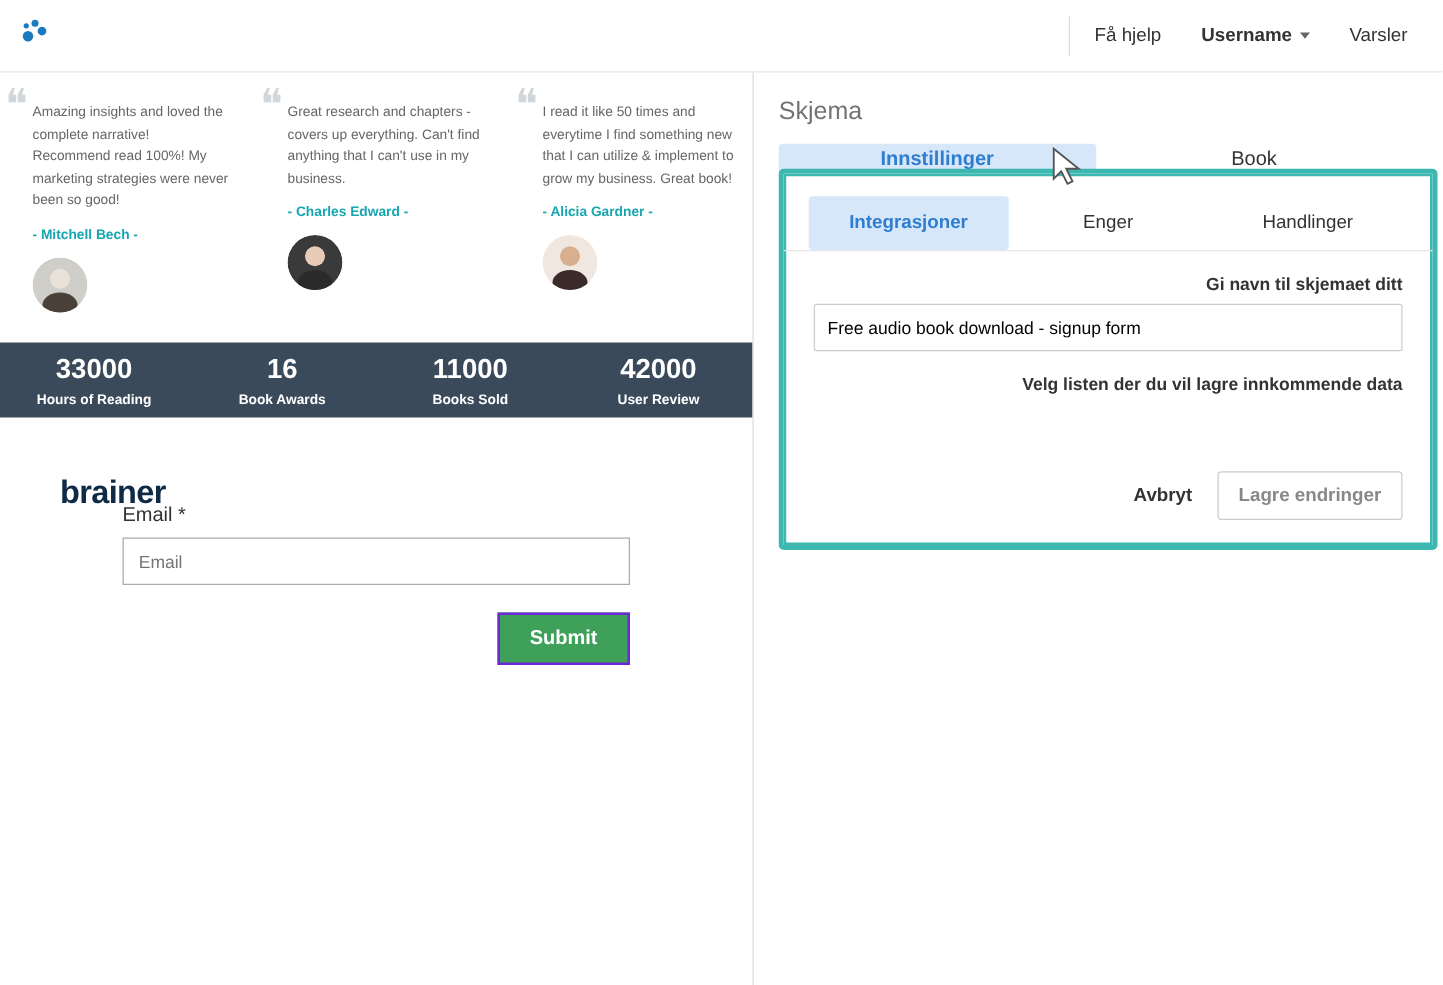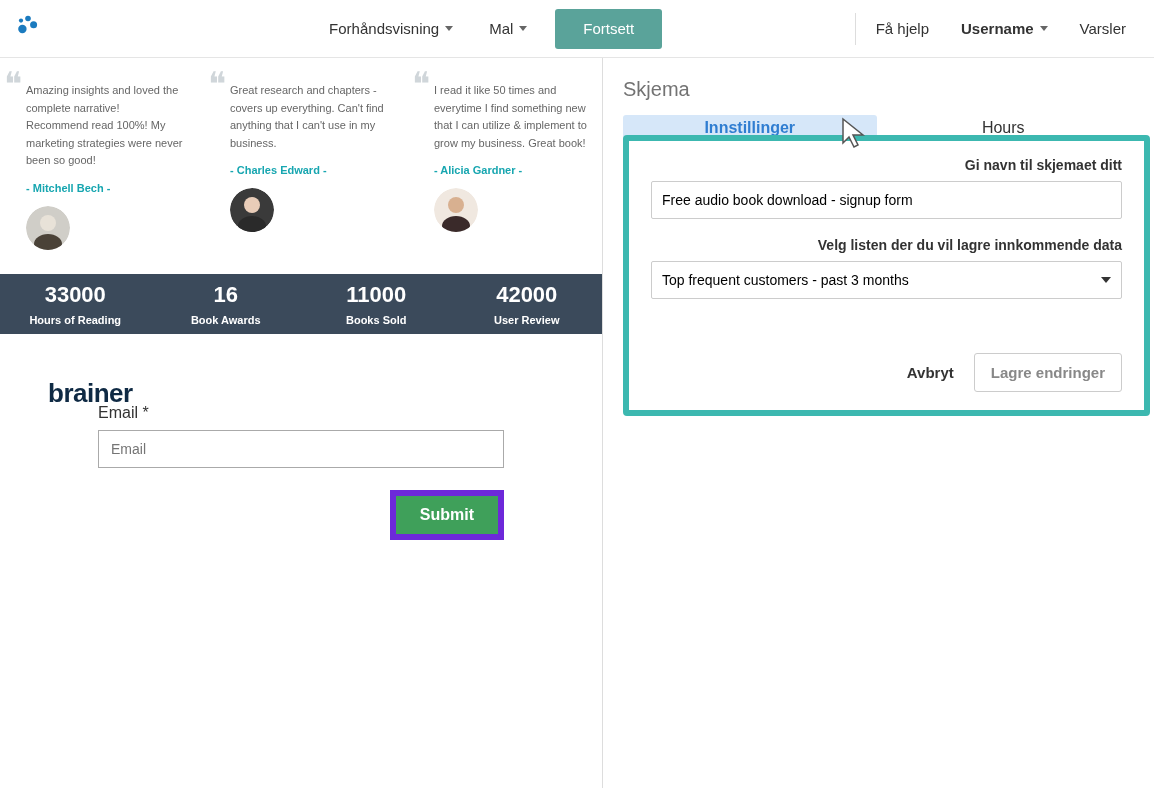--- a/index.html
+++ b/index.html
@@ -38,21 +38,21 @@
   .stats { background: #3b4a5b; color: #fff; display: flex; padding: 8px 0; }
   .stat { flex: 1; text-align: center; }
   .stat-num { font-size: 22px; font-weight: 700; margin-bottom: 6px; }
   .stat-lbl { font-size: 11px; font-weight: 600; }
 
   
   .form-preview { padding: 70px 98px 0 98px; }
   .form-label { font-size: 16px; margin-bottom: 8px; }
   .form-input { width: 100%; height: 38px; border: 1px solid #aaa; padding: 0 12px; font-size: 14px; }
   .submit-row { text-align: right; margin-top: 22px; }
-  .btn-submit { background: #3fa05a; color:#fff; border: 6px solid #6d28d9; padding: 10px 24px; font-size: 16px; font-weight: 600; cursor: pointer; }
+  .btn-submit { background: #3fa05a; color:#fff; border: 2px solid #6d28d9; padding: 10px 24px; font-size: 16px; font-weight: 600; cursor: pointer; }
 
   
   .panel-title { font-size: 20px; font-weight: 500; color: #737373; margin: 6px 0 14px 0; }
   .tabs-row { display:flex; }
   .tab-main { flex:1; text-align:center; padding: 4px 0; font-size: 16px; cursor:pointer; position: relative; }
   .tab-main.active { background: #d6e7f9; color: #2f7dd1; font-weight: 600; border-radius: 3px; }
 
   
   .highlight-card { border: 4px solid #3cb8b0; background: #fff; border-radius: 4px; padding: 0; margin-top: -6px; position: relative; box-shadow: 0 0 0 2px #3cb8b0 inset; }
   .cursor { position:absolute; top: -24px; left: 210px; z-index: 5; }
@@ -78,31 +78,20 @@
       <circle cx="10" cy="8" r="3" fill="#1b7bbf"></circle>
       <circle cx="20" cy="5" r="4" fill="#1b7bbf"></circle>
       <circle cx="28" cy="14" r="5" fill="#1b7bbf"></circle>
       <circle cx="12" cy="20" r="6" fill="#1b7bbf"></circle>
     </svg>
     <span class="logo-text">
       <span class="main">main</span><span class="brainer">brainer</span>
     </span>
   </div>
 
-  <div class="center-nav">
-    <button class="nav-btn">
-      <span>Forhåndsvisning</span>
-      <span class="caret"></span>
-    </button>
-    <button class="nav-btn">
-      <span>Mal</span>
-      <span class="caret"></span>
-    </button>
-    <button class="btn-primary">Fortsett</button>
-  </div>
 
   <div class="right-nav">
     <div class="divider"></div>
     <button class="nav-btn">Få hjelp</button>
     <button class="nav-btn">
       <span class="username">Username</span>
       <span class="caret"></span>
     </button>
     <button class="nav-btn">Varsler</button>
   </div>
@@ -170,37 +159,36 @@
         <button class="btn-submit">Submit</button>
       </div>
     </div>
   </div>
 
   <div class="right-pane">
     <div class="panel-title">Skjema</div>
 
     <div class="tabs-row" style="padding-right:24px;">
       <div class="tab-main active" style="max-width:260px;">Innstillinger</div>
-      <div class="tab-main">Hours</div>
+      <div class="tab-main">Book</div>
     </div>
 
     <div class="highlight-card" style="margin-right:4px;">
       <svg class="cursor" width="40" height="40" viewBox="0 0 40 40">
         <path d="M6 4 L6 28 L12 22 L17 32 L21 30 L16 20 L26 20 Z" fill="#fff" stroke="#555" stroke-width="1.5"></path>
       </svg>
+      <div class="subtabs">
+        <div class="subtab active" style="max-width:174px;">Integrasjoner</div>
+        <div class="subtab">Enger</div>
+        <div class="subtab">Handlinger</div>
+      </div>
       <div class="card-body">
         <div class="field-label">Gi navn til skjemaet ditt</div>
         <input class="text-input" value="Free audio book download - signup form" style="">
         <div class="field-label">Velg listen der du vil lagre innkommende data</div>
-        <div class="select-wrap">
-          <button class="select-input">
-            <span>Top frequent customers - past 3 months</span>
-            <span class="select-caret"></span>
-          </button>
-        </div>
       </div>
       <div class="card-footer">
         <button class="btn-text">Avbryt</button>
         <button class="btn-outline">Lagre endringer</button>
       </div>
     </div>
   </div>
 </div>
 
 </body></html>

